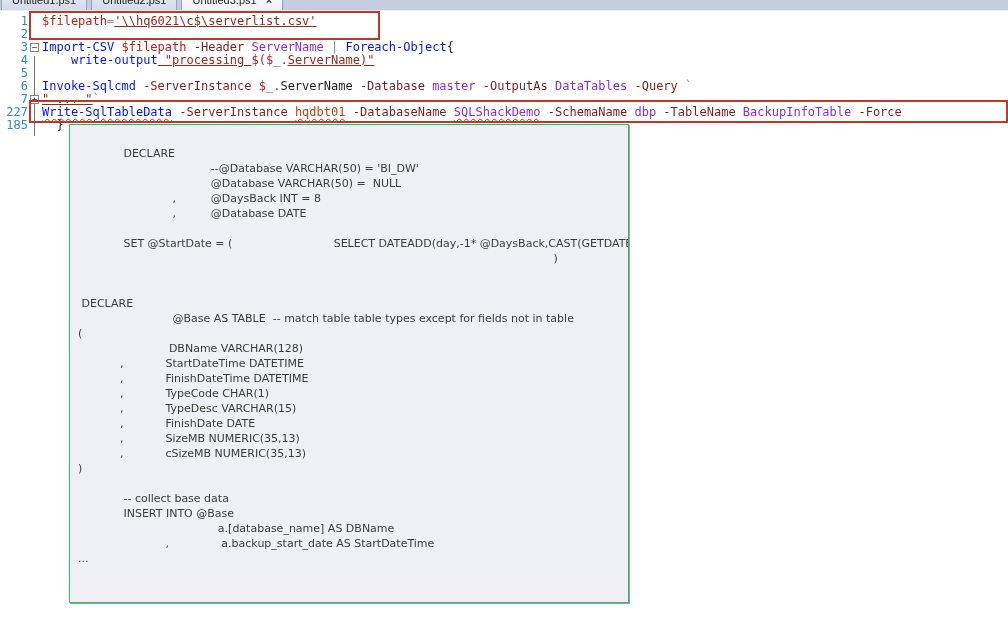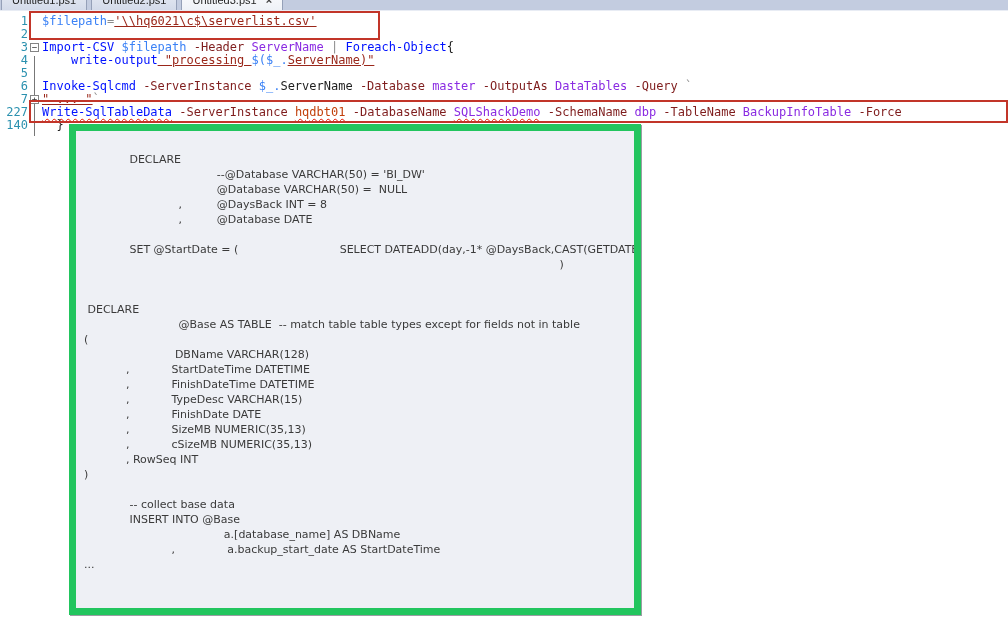--- a/index.html
+++ b/index.html
@@ -18,36 +18,36 @@
   .lines{position:absolute;left:0;top:4px;}
   .row{display:flex;height:13px;line-height:13px;
     font-family:"DejaVu Sans Mono","Liberation Mono",monospace;font-size:12px;}
   .ln{display:inline-block;width:28px;text-align:right;color:#2b91af;flex:0 0 28px;}
   .foldcol{display:inline-block;width:14px;flex:0 0 14px;position:relative;}
   .fbox{position:absolute;left:2px;top:2px;width:9px;height:9px;background:#fff;
     border:1px solid #848484;font-size:9px;line-height:7px;text-align:center;color:#333;
     box-sizing:border-box;z-index:3;}
   .code{white-space:pre;}
   .tk-cmd{color:#0012ff;}
-  .tk-var{color:#3b82f6;}
+  .tk-var{color:#b91c1c;}
   .tk-param{color:#7f1d1d;}
   .tk-arg{color:#8a2be2;}
   .tk-op{color:#8c8c8c;}
   .tk-str{color:#9a271a;text-decoration:underline;}
   .tk-plain{color:#1e1e1e;}
   .tk-hostarg{color:#c2410c;}
   .err{text-decoration:underline wavy #e51400 1px;text-underline-offset:2px;}
   .guide{position:absolute;left:34px;top:45px;width:1px;height:80px;background:#777;z-index:1;}
   
   .ann{position:absolute;border:2px solid #c23529;z-index:4;pointer-events:none;}
   .ann1{left:29px;top:0px;width:347px;height:25px;}
   .ann227{left:29px;top:89px;width:975px;height:19px;}
   
   .tooltip{position:absolute;left:69px;top:113px;width:558px;height:477px;
-    background:#eef0f5;border:7px solid #22c55e;box-shadow:1px 1px 0 #9a9da3;
+    background:#eef0f5;border:1px solid #22c55e;box-shadow:1px 1px 0 #9a9da3;
     z-index:5;overflow:hidden;}
   .sqlwrap{position:absolute;left:1px;top:21px;}
   .sqlline{white-space:pre;height:15px;line-height:15px;font-size:11px;color:#3a3a3a;
     font-family:"DejaVu Sans","Liberation Sans",sans-serif;}
 </style>
 </head>
 <body>
 
 <div class="tabbar">
   <div class="tabs" id="tabs">
@@ -105,21 +105,21 @@
           <span class="fbox">+</span>
         </span>
         <span class="code"><span class="tk-str">" ... "</span><span class="tk-op">`</span></span>
       </div>
       <div class="row">
         <span class="ln">227</span>
         <span class="foldcol"></span>
         <span class="code"><span class="tk-cmd err">Write-SqlTableData</span><span class="tk-param"> -ServerInstance </span><span class="tk-hostarg err">hqdbt01</span><span class="tk-param"> -DatabaseName </span><span class="tk-arg err">SQLShackDemo</span><span class="tk-param"> -SchemaName </span><span class="tk-arg">dbp</span><span class="tk-param"> -TableName </span><span class="tk-arg">BackupInfoTable</span><span class="tk-param"> -Force</span></span>
       </div>
       <div class="row">
-        <span class="ln">140</span>
+        <span class="ln">185</span>
         <span class="foldcol"></span>
         <span class="code"><span class="tk-plain">  }</span></span>
       </div>
     </div>
   <div class="ann ann1"></div>
   <div class="ann ann227"></div>
   <div class="tooltip">
     <div class="sqlwrap" id="sqllines">
         <div class="sqlline">               DECLARE</div>
         <div class="sqlline">                                        --@Database VARCHAR(50) = 'BI_DW'</div>
@@ -130,25 +130,25 @@
         <div class="sqlline">               SET @StartDate = (                             SELECT DATEADD(day,-1* @DaysBack,CAST(GETDATE() AS DATE))</div>
         <div class="sqlline">                                                                                                                                          )</div>
         <div class="sqlline"> </div>
         <div class="sqlline"> </div>
         <div class="sqlline">   DECLARE</div>
         <div class="sqlline">                             @Base AS TABLE  -- match table table types except for fields not in table</div>
         <div class="sqlline">  (</div>
         <div class="sqlline">                            DBName VARCHAR(128)</div>
         <div class="sqlline">              ,            StartDateTime DATETIME</div>
         <div class="sqlline">              ,            FinishDateTime DATETIME</div>
+        <div class="sqlline">              ,            TypeCode CHAR(1)</div>
         <div class="sqlline">              ,            TypeDesc VARCHAR(15)</div>
         <div class="sqlline">              ,            FinishDate DATE</div>
         <div class="sqlline">              ,            SizeMB NUMERIC(35,13)</div>
         <div class="sqlline">              ,            cSizeMB NUMERIC(35,13)</div>
-        <div class="sqlline">              , RowSeq INT</div>
         <div class="sqlline">  )</div>
         <div class="sqlline"> </div>
         <div class="sqlline">               -- collect base data</div>
         <div class="sqlline">               INSERT INTO @Base</div>
         <div class="sqlline">                                          a.[database_name] AS DBName</div>
         <div class="sqlline">                           ,               a.backup_start_date AS StartDateTime</div>
         <div class="sqlline">  ...</div>
       </div>
   </div>
 </div>

